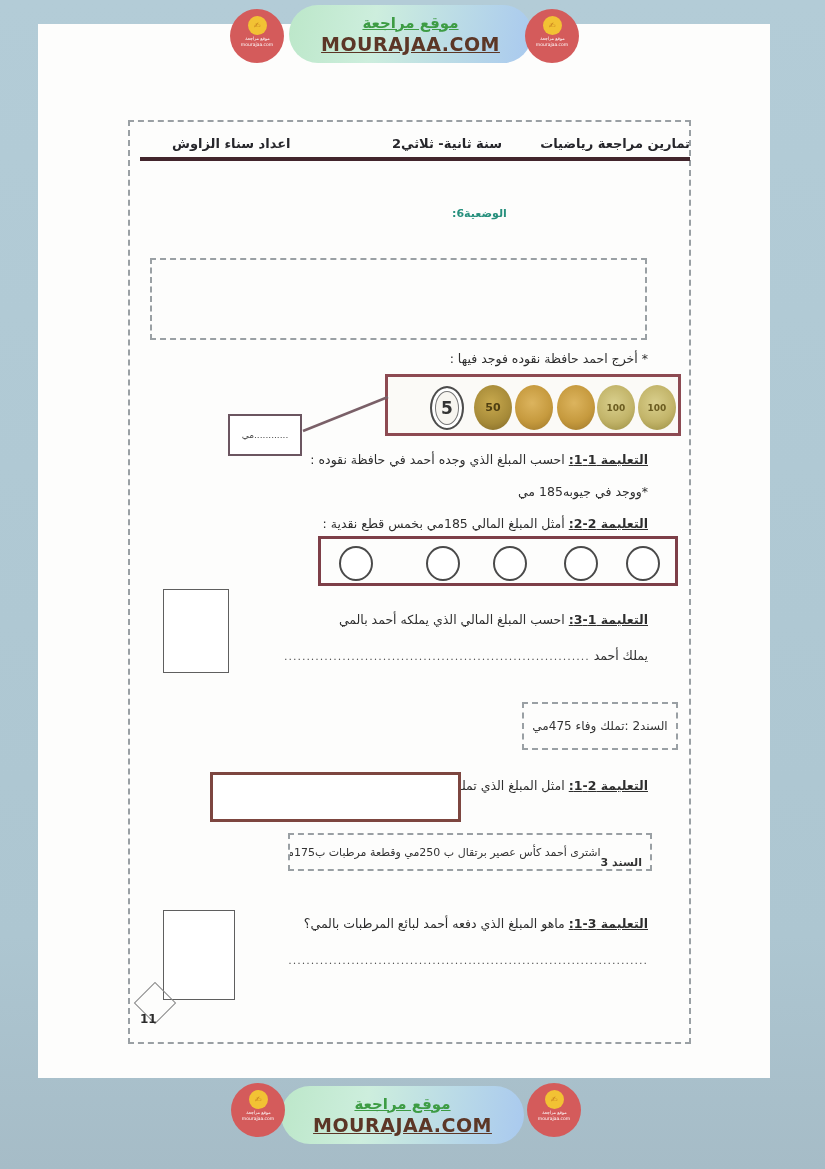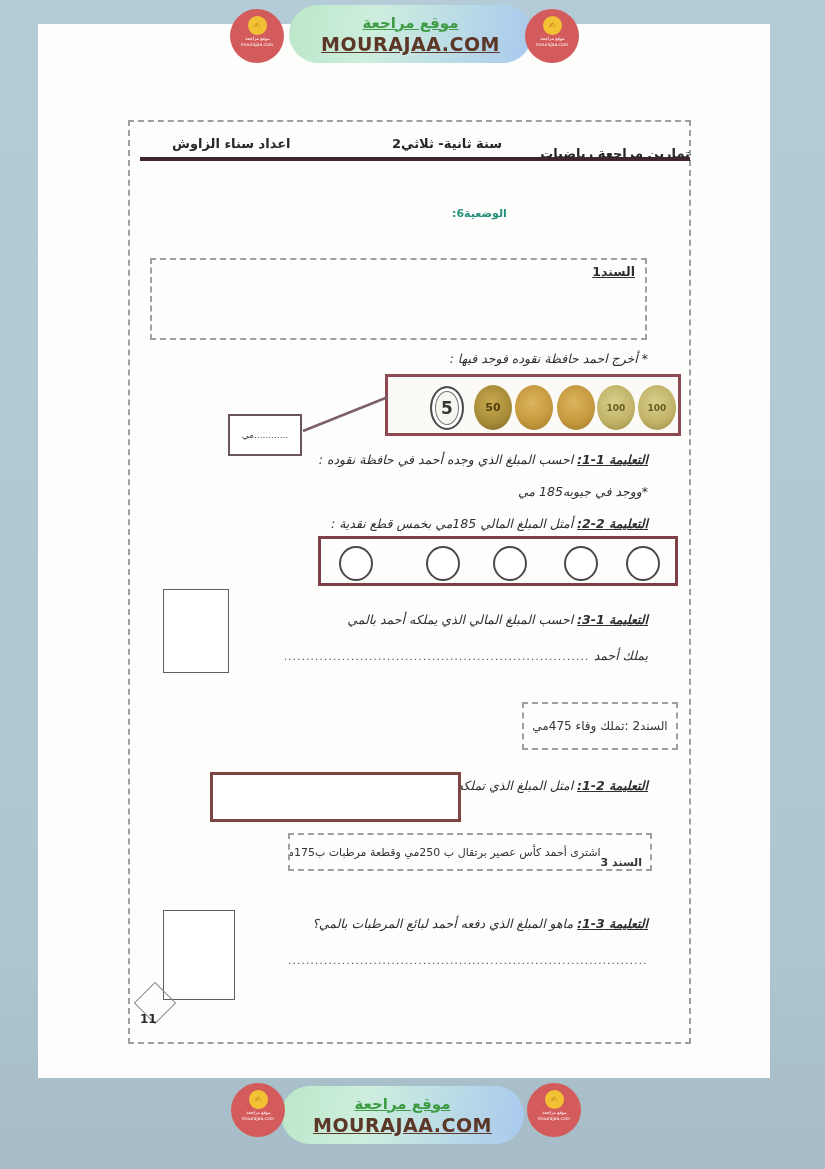--- a/index.html
+++ b/index.html
@@ -39,21 +39,21 @@
   .hdr { top:136px; font-size:13px; font-weight:bold; color:#26262b; direction:rtl; white-space:nowrap; }
   .hdr-rule { left:140px; top:157px; width:550px; height:4px; background:#42252c; }
 
   .ws-title { left:452px; top:207px; font-size:11px; font-weight:bold; color:#27907d; direction:rtl; }
 
   .dashed-box { border:2px dashed #9aa0a4; background:#fdfdfc; }
   .sanad1 { left:150px; top:258px; width:497px; height:82px; padding:4px 10px; direction:rtl; }
   .sanad-label { font-size:12.5px; font-weight:bold; color:#2e2e2e; text-decoration:underline; }
   .sanad1-text { font-size:12.2px; color:#383838; line-height:1.45; margin-top:3px; }
 
-  .line { right:177px; direction:rtl; font-size:12.5px; color:#2e2e2e; white-space:nowrap;font-style:italic; }
+  .line { right:177px; direction:rtl; font-size:12.5px; color:#2e2e2e; white-space:nowrap; }
   .lbl { font-weight:bold; text-decoration:underline; }
 
   
   .coins-box { left:385px; top:374px; width:296px; height:62px; border:3px solid #8d4a52; background:#fbfaf7; }
   .coin { position:absolute; top:8px; width:38px; height:45px; border-radius:50%;
     display:flex; align-items:center; justify-content:center; font-weight:bold; }
   .coin-silver { width:34px; height:44px; top:9px; background:#f7f5f0; border:2px solid #4c4c4c;
     box-shadow:inset 0 0 0 3px #fff, inset 0 0 0 4px #777; color:#333; font-size:17px; }
   .coin-brass  { background:radial-gradient(circle at 45% 40%, #c8a94e 0%, #a68a38 60%, #7d6526 100%); color:#4f3f12; font-size:11px; }
   .coin-gold   { background:radial-gradient(circle at 45% 40%, #dcb45e 0%, #c69a3e 55%, #9a7428 100%); color:#8a6a20; font-size:10px; }
@@ -97,29 +97,28 @@
   <div class="pill-domain">MOURAJAA.COM</div>
 </div>
 <div class="abs badge" style="left:525px; top:9px;">
   <div class="badge-inner">✍</div>
   <div class="badge-txt">موقع مراجعة</div>
   <div class="badge-url">mourajaa.com</div>
 </div>
 
 <div class="abs frame"></div>
 
-<div class="abs hdr" style="right:135px;margin-top:10px;">تمارين مراجعة رياضيات</div>
+<div class="abs hdr" style="right:135px;">تمارين مراجعة رياضيات</div>
 <div class="abs hdr" style="left:392px;">سنة ثانية- ثلاثي2</div>
 <div class="abs hdr" style="left:172px;">اعداد سناء الزاوش</div>
 <div class="abs hdr-rule"></div>
 
 <div class="abs ws-title">الوضعية6:</div>
 
 <div class="abs dashed-box sanad1">
-  <div class="sanad-label">السند1</div>
 </div>
 
 <div class="abs line" style="top:351px;">* أخرج احمد حافظة نقوده فوجد فيها :</div>
 
 <div class="abs coins-box">
   <div class="coin coin-silver" style="left:42px;">5</div>
   <div class="coin coin-brass" style="left:86px;">50</div>
   <div class="coin coin-gold" style="left:127px;"></div>
   <div class="coin coin-gold" style="left:169px;"></div>
   <div class="coin coin-pale" style="left:209px;">100</div>

